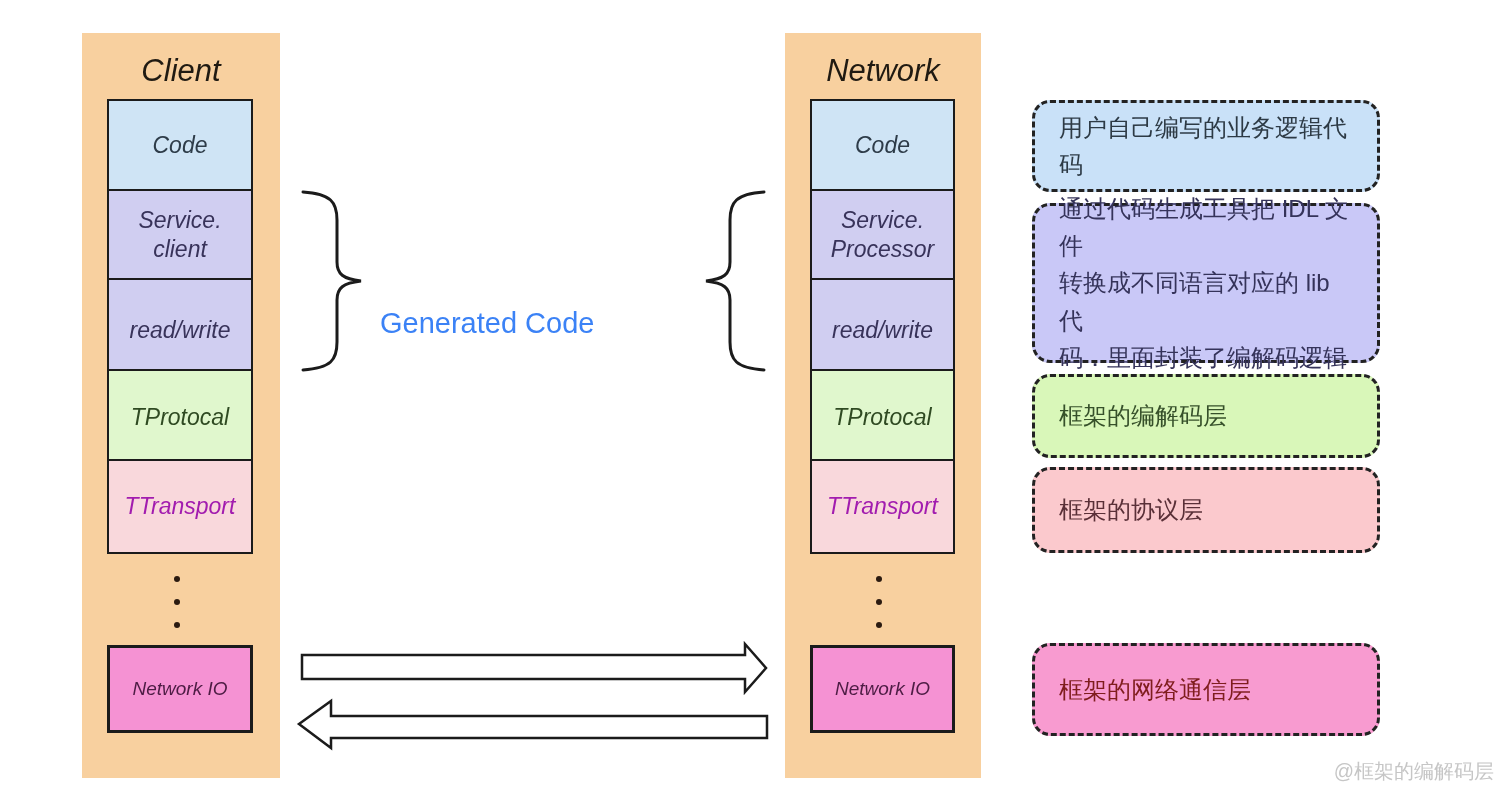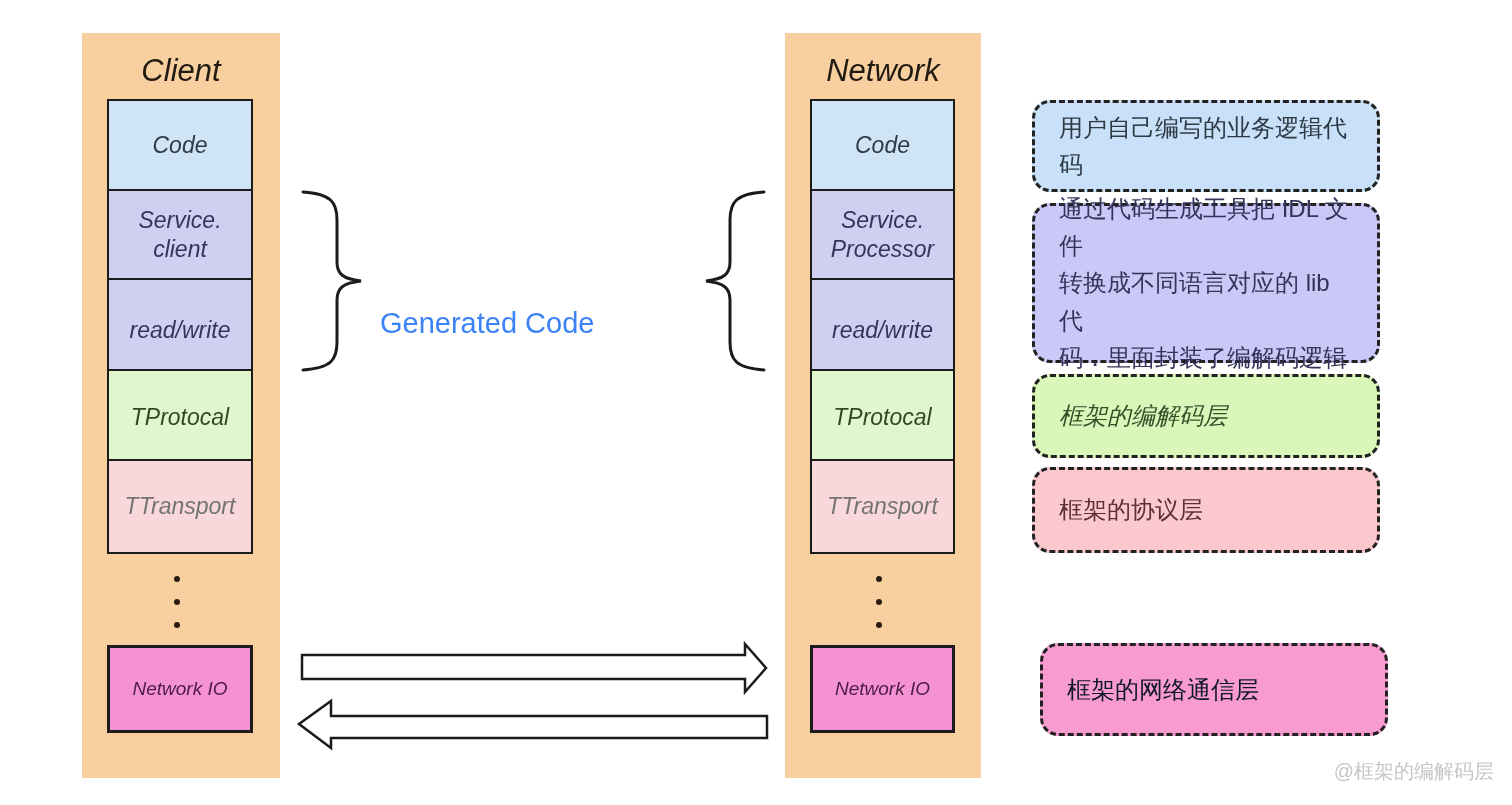--- a/index.html
+++ b/index.html
@@ -46,21 +46,21 @@
     font-size: 23px;
     white-space: pre-line;
     line-height: 1.25;
   }
   .client .layer { width: 146px; }
   .server .layer { width: 145px; }
   .layer.code      { top: 66px;  height: 92px;  background: #cfe4f5; color: #2e3c49; }
   .layer.service   { top: 156px; height: 91px;  background: #d0cef1; color: #38335a; }
   .layer.readwrite { top: 245px; height: 105px;  background: #d0cef1; color: #38335a; }
   .layer.protocol  { top: 336px; height: 96px;  background: #e0f7cd; color: #2f4a22; }
-  .layer.transport { top: 426px; height: 95px;  background: #f9d8dc; color: #737373; }
+  .layer.transport { top: 426px; height: 95px;  background: #f9d8dc; color: #a21caf; }
   .layer.network   { top: 612px; height: 88px;  background: #f592d3; border-width: 3px; color: #4d1c44; font-size: 19px; }
   .dots {
     position: absolute;
     top: 543px;
     display: flex;
     flex-direction: column;
     align-items: center;
     gap: 17px;
   }
   .client .dots { left: 92px; }
@@ -96,23 +96,23 @@
     display: flex;
     align-items: center;
     padding-left: 24px;
     padding-right: 18px;
     font-size: 24px;
     white-space: pre-line;
     line-height: 1.55;
   }
   .note.n1 { top: 100px; height: 92px;  background: #c9e1f8; color: #2d3a45; }
   .note.n2 { top: 203px; height: 160px; background: #c9c8f7; color: #35335a; }
-  .note.n3 { top: 374px; height: 84px;  background: #d9f7b9; color: #36502a; font-style: italic; }
+  .note.n3 { top: 374px; height: 84px;  background: #d9f7b9; color: #36502a; }
   .note.n4 { top: 467px; height: 86px;  background: #fbc9cd; color: #5a3038; }
-  .note.n5 { top: 643px; height: 93px;  background: #f89bd0; color: #0f172a; margin-left: 8px; }
+  .note.n5 { top: 643px; height: 93px;  background: #f89bd0; color: #7f1d1d; }
   
   .watermark {
     position: absolute;
     top: 758px;
     right: 18px;
     font-size: 20px;
     color: #c6c6c6;
   }
 </style>
 </head>

